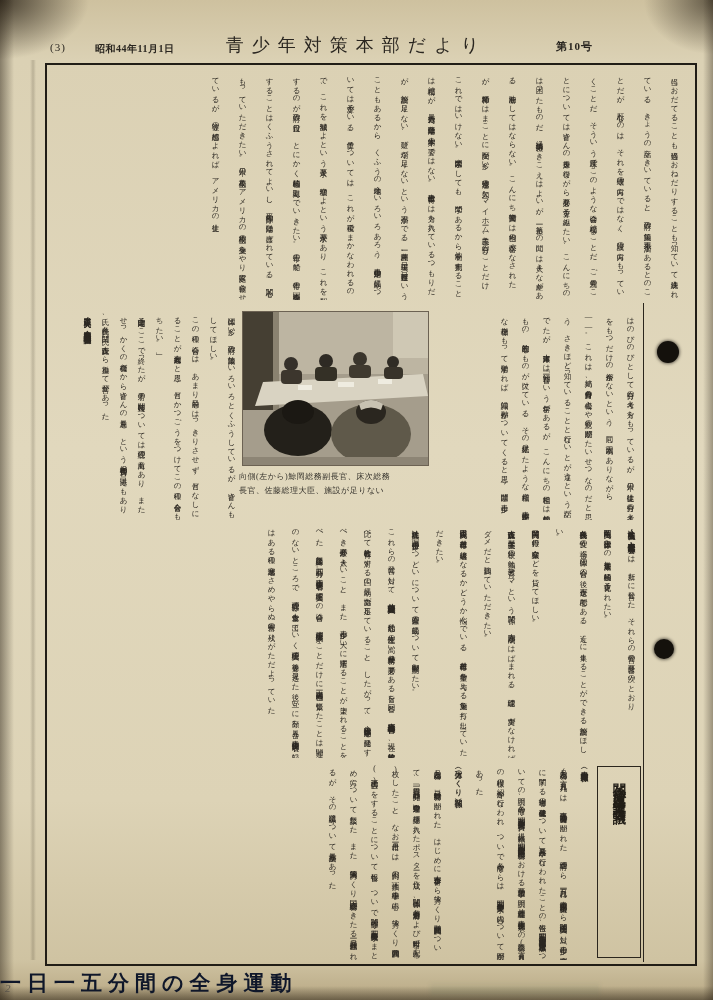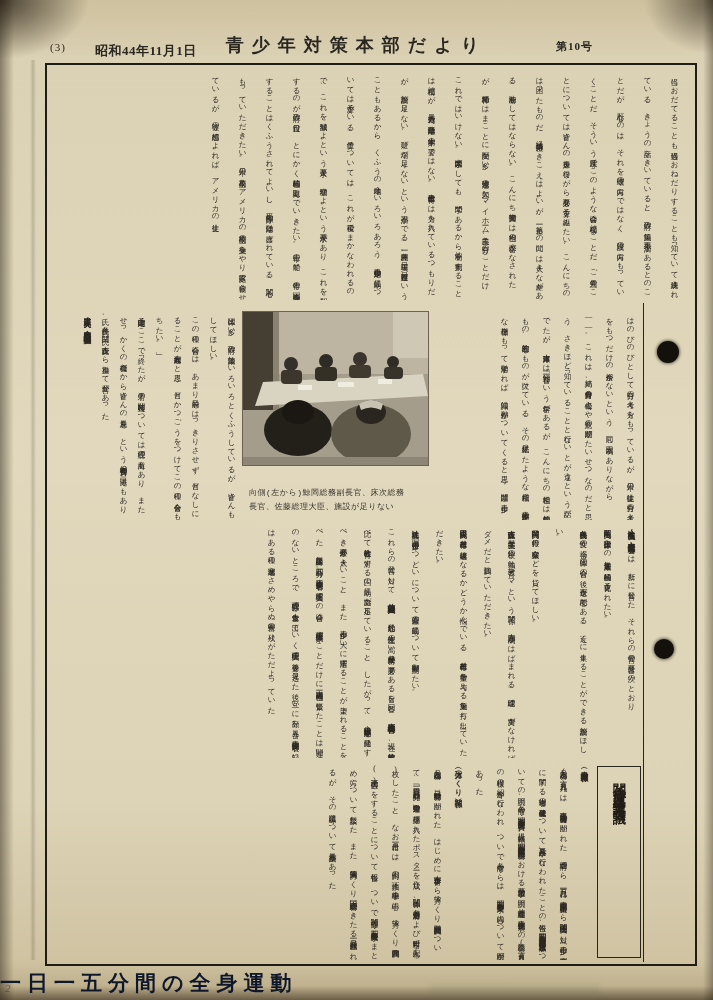--- a/index.html
+++ b/index.html
@@ -23,22 +23,22 @@
   .shade.left{left:0;top:0;width:14px;height:1000px;background:linear-gradient(90deg,rgba(30,22,12,.45),rgba(30,22,12,0));}
   .shade.bottom{left:0;bottom:0;width:713px;height:14px;background:linear-gradient(0deg,rgba(30,22,12,.5),rgba(30,22,12,0));}
   .shade.right{right:0;top:0;width:10px;height:1000px;background:linear-gradient(270deg,rgba(30,22,12,.35),rgba(30,22,12,0));}
   .shade.fold{left:30px;top:60px;width:6px;height:900px;background:linear-gradient(90deg,rgba(40,32,18,0),rgba(40,32,18,.18),rgba(40,32,18,0));}
 
   .punch{position:absolute;border-radius:50%;background:#14110c;box-shadow:0 0 3px 1px rgba(20,17,12,.55);}
 
   
   .hdr{position:absolute;white-space:nowrap;}
   .hdr.pn{left:50px;top:41px;font-size:11px;letter-spacing:1px;}
-  .hdr.date{left:95px;top:42px;font-size:13px;font-weight:bold;letter-spacing:.5px;}
-  .hdr.title{left:0;right:0;top:33px;text-align:center;font-size:18px;font-weight:bold;letter-spacing:8px;}
+  .hdr.date{left:95px;top:42px;font-size:10px;font-weight:bold;letter-spacing:.5px;}
+  .hdr.title{left:0;right:0;top:33px;text-align:center;font-size:18px;font-weight:normal;letter-spacing:8px;}
   .hdr.issue{left:556px;top:39px;font-size:11px;font-weight:bold;letter-spacing:1px;text-align:right;}
 
   .main-box{
     position:absolute;left:45px;top:63px;width:648px;height:899px;
     border:2px solid var(--border);
   }
 
   
   .vband{
     position:absolute;
@@ -49,23 +49,23 @@
   .g, b.g{font-family:"Liberation Sans","DejaVu Sans",sans-serif;font-weight:700;}
 
   #band1{left:11px;top:7px;width:630px;height:228px;line-height:27px;}
   #band2r{left:378px;top:247px;width:216px;height:208px;line-height:21px;}
   #band2l{left:11px;top:247px;width:182px;height:208px;line-height:18px;}
   #band3{left:11px;top:459px;width:585px;height:234px;line-height:24px;}
   #band4{left:11px;top:699px;width:537px;height:196px;line-height:21px;}
 
   .photo-wrap{position:absolute;left:196px;top:247px;width:185px;height:153px;background:#8d8575;outline:1px solid #6c6253;}
   .caption{
-    position:absolute;left:192px;top:421px;width:196px;
-    font-family:Liberation Mono, monospace;
-    font-size:8px;line-height:14px;letter-spacing:.5px;color:#33302a;margin-left:10px;
+    position:absolute;left:192px;top:405px;width:196px;
+    font-family:Liberation Serif, serif;
+    font-size:8px;line-height:14px;letter-spacing:.5px;color:#33302a;
   }
 
   .rule-v{position:absolute;left:596px;top:238px;width:0;height:659px;border-left:1.5px solid #2b261d;}
 
   .a2-box{
     position:absolute;left:550px;top:701px;width:42px;height:190px;
     border:1.5px solid #2b261d;display:flex;justify-content:center;
   }
   .a2-head{
     writing-mode:vertical-rl;text-orientation:upright;

